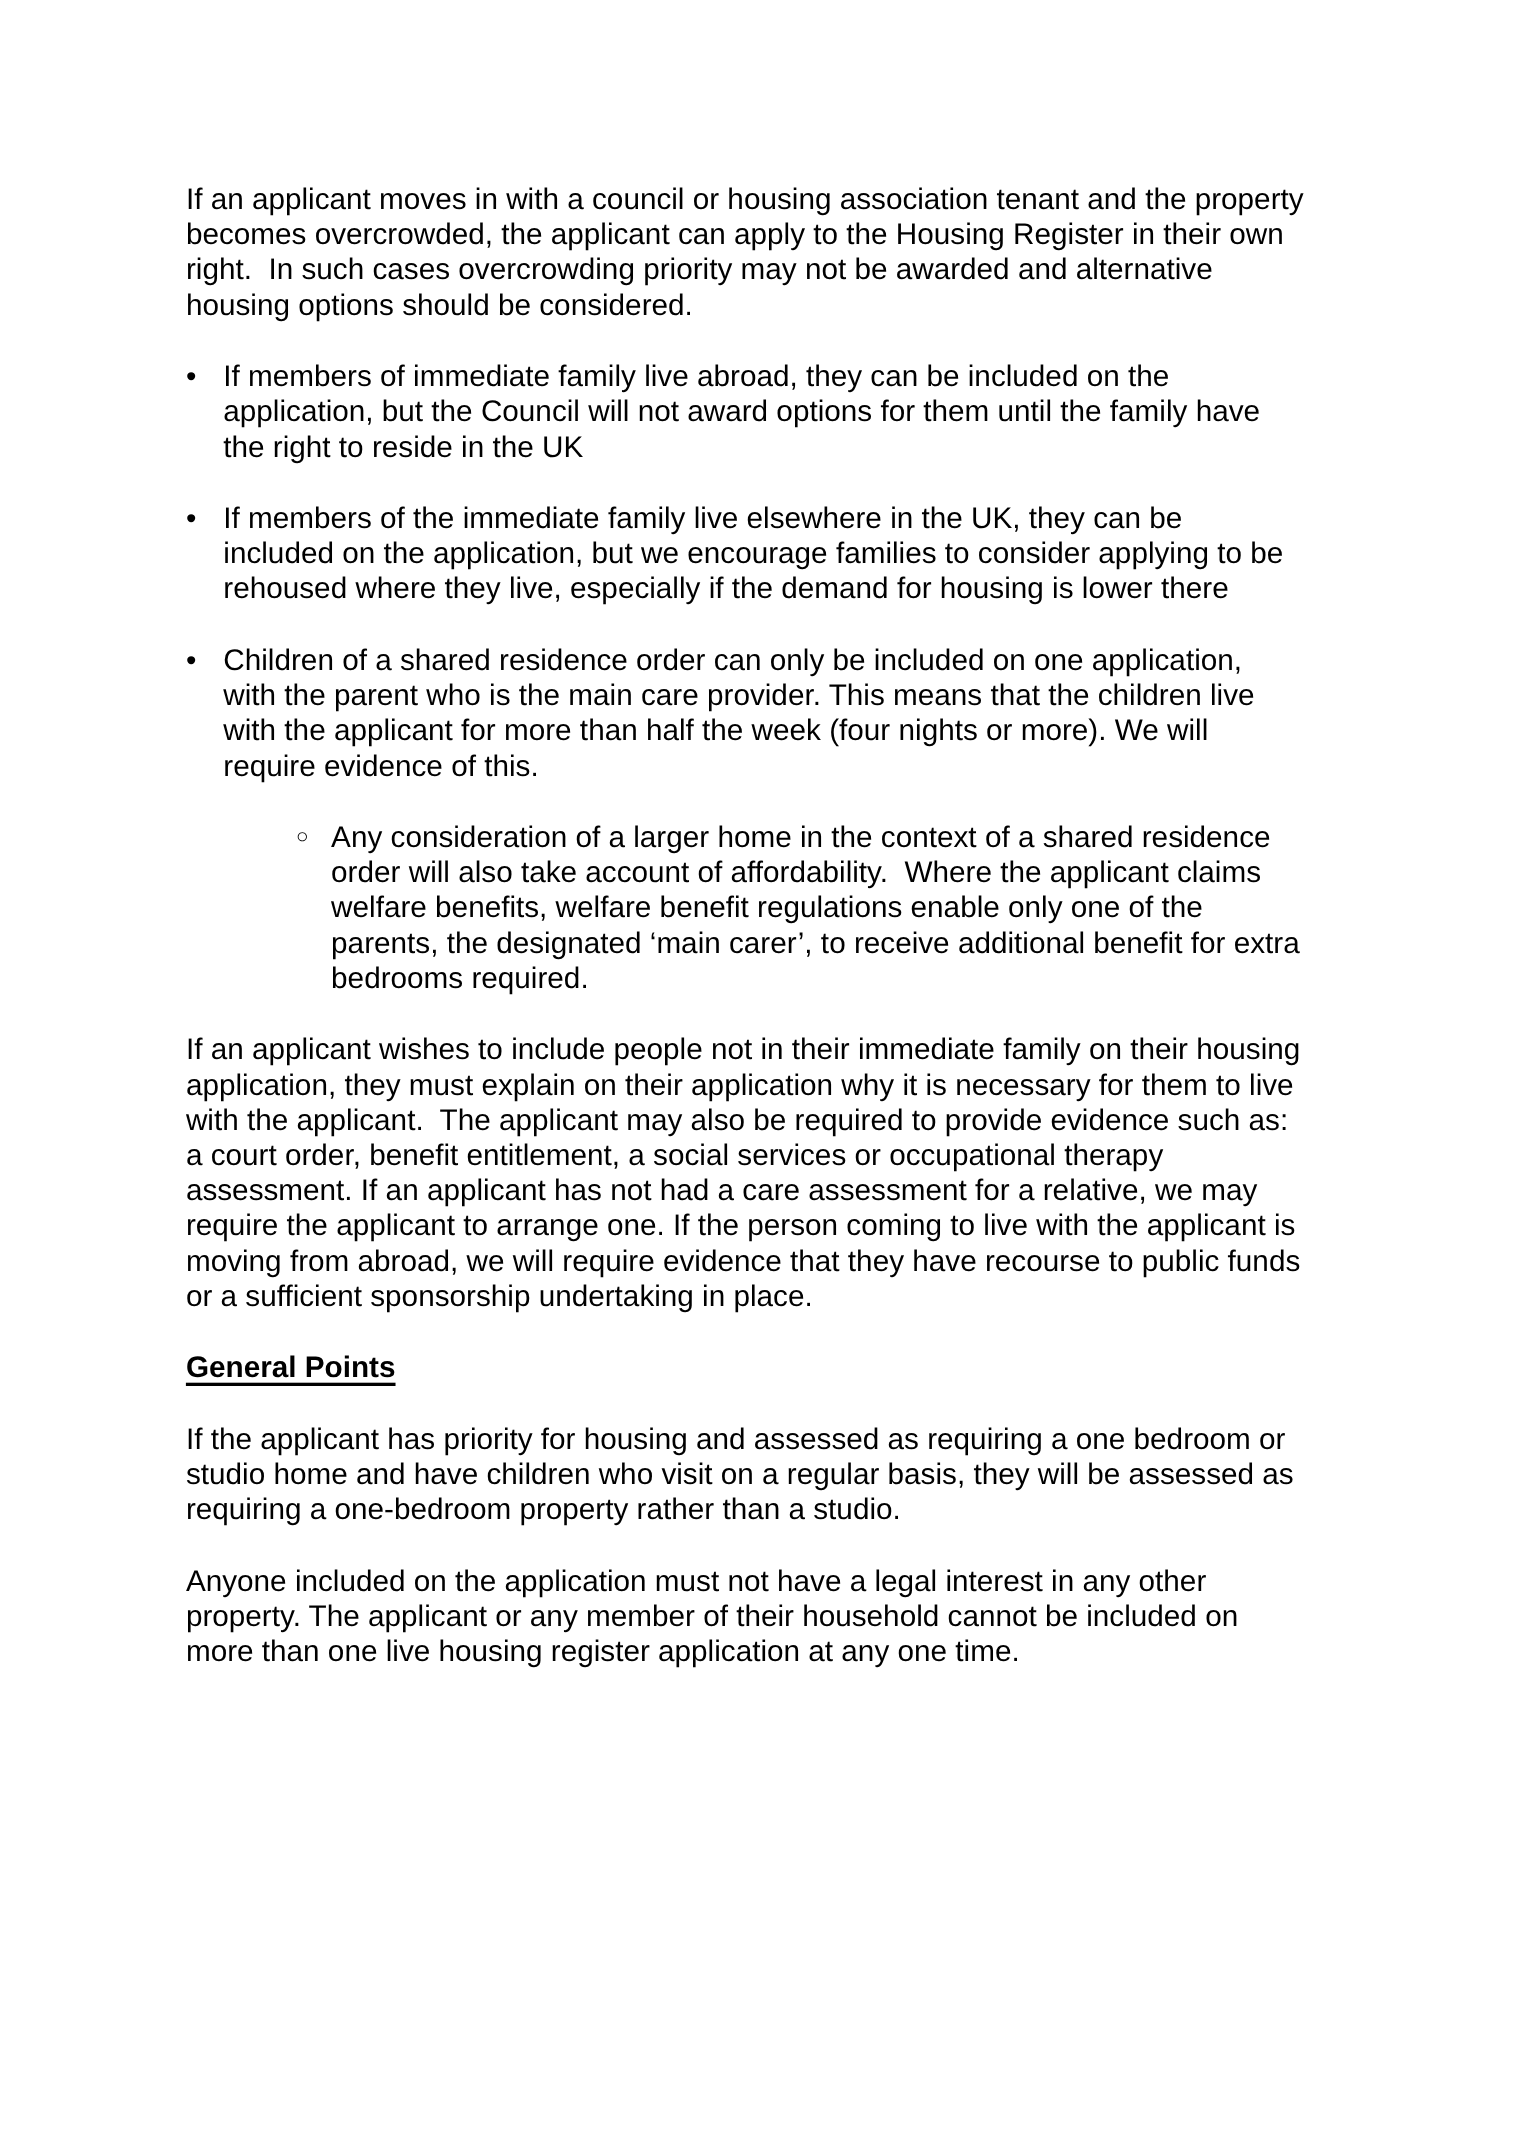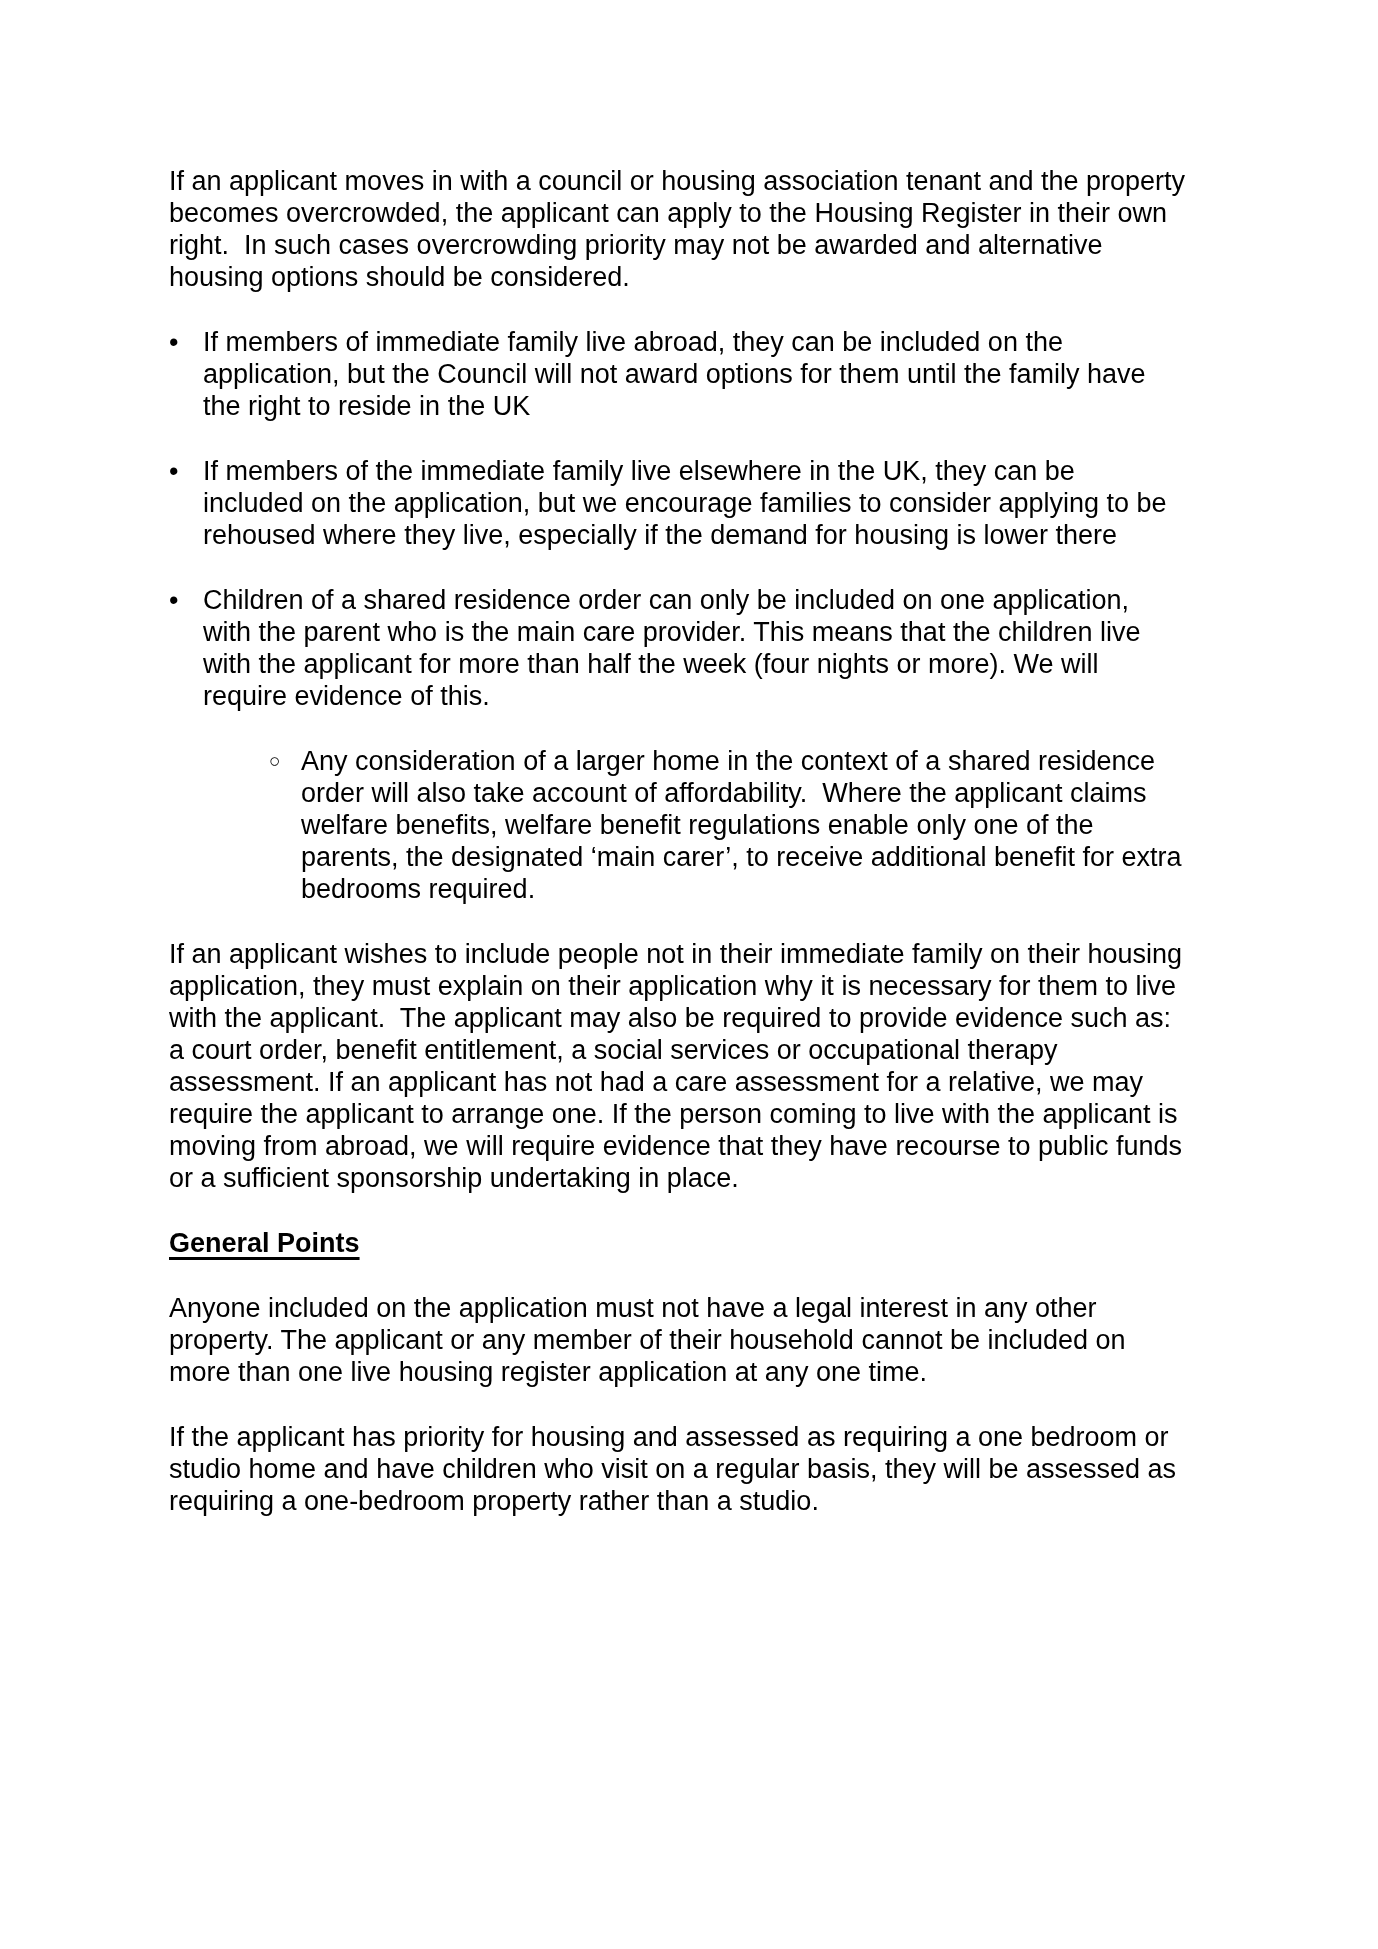--- a/index.html
+++ b/index.html
@@ -125,27 +125,27 @@
 application, they must explain on their application why it is necessary for them to live
 with the applicant.  The applicant may also be required to provide evidence such as:
 a court order, benefit entitlement, a social services or occupational therapy
 assessment. If an applicant has not had a care assessment for a relative, we may
 require the applicant to arrange one. If the person coming to live with the applicant is
 moving from abroad, we will require evidence that they have recourse to public funds
 or a sufficient sponsorship undertaking in place.</div>
 
     <div class="block heading">General Points</div>
 
+    <div class="block txt">If the applicant has priority for housing and assessed as requiring a one bedroom or
+studio home and have children who visit on a regular basis, they will be assessed as
+requiring a one-bedroom property rather than a studio.</div>
+
     <div class="block txt">Anyone included on the application must not have a legal interest in any other
 property. The applicant or any member of their household cannot be included on
 more than one live housing register application at any one time.</div>
-
-    <div class="block txt">If the applicant has priority for housing and assessed as requiring a one bedroom or
-studio home and have children who visit on a regular basis, they will be assessed as
-requiring a one-bedroom property rather than a studio.</div>
 
   </div>
 
   <div class="footer-rule" style="background: rgb(238, 0, 0);"></div>
 
   <div class="footer-row" style="color: rgb(238, 0, 0);">
     <div>Enfield’s Housing Allocations Scheme – November 2015</div>
     <div>Page 58 of 117</div>
   </div>
 

